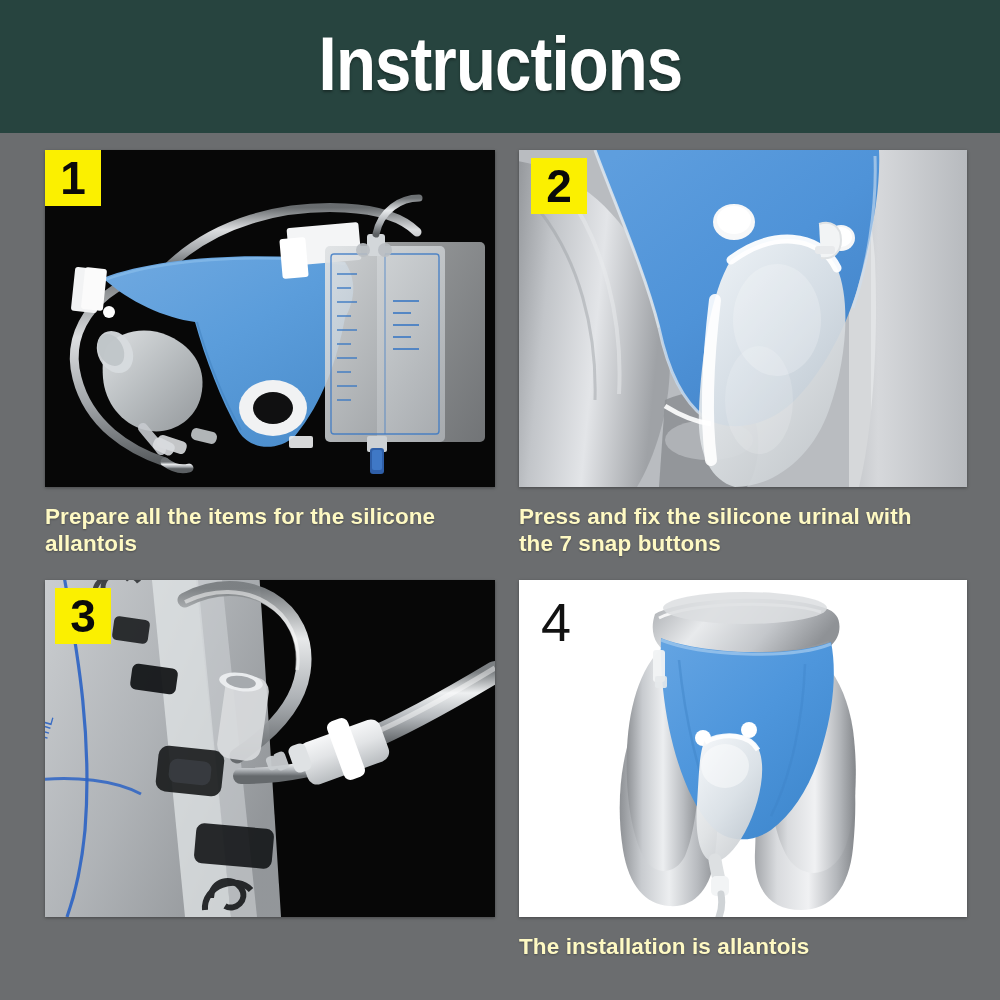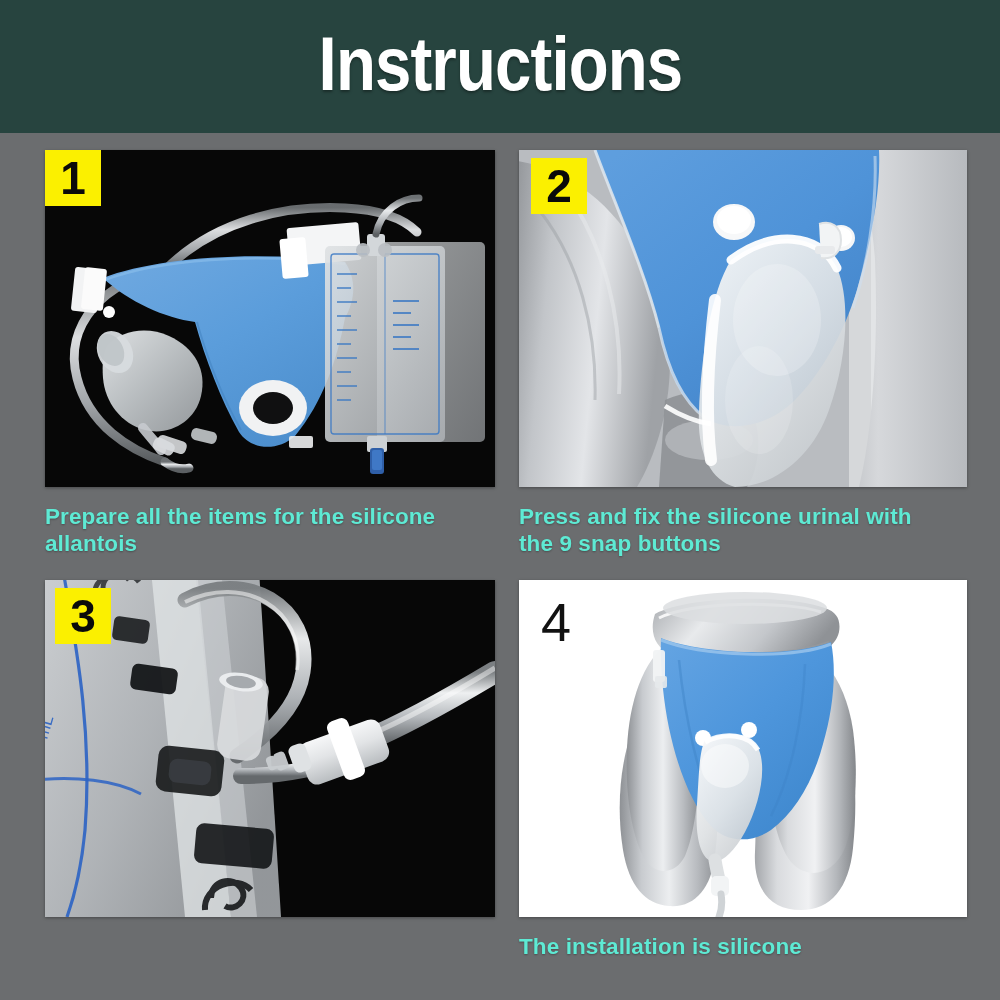--- a/index.html
+++ b/index.html
@@ -58,21 +58,21 @@
   .badge.b2 { left: 12px; top: 8px; }
   .badge.b3 { left: 10px; top: 8px; }
   .badge.plain {
     background: transparent; color: #111; left: 22px; top: 12px;
     width: 56px; height: 60px; font-weight: normal; font-size: 54px;
     justify-content: flex-start;
   }
 
   .caption {
     margin-top: 16px;
-    color: #5eead4;
+    color: #fef9c3;
     font-size: 22.5px;
     font-weight: bold;
     line-height: 1.22;
     letter-spacing: 0.1px;
     text-shadow: 0 1px 2px rgba(0,0,0,0.3);
     max-width: 430px;
   }
 
   
   .scene { position: absolute; inset: 0; }
@@ -251,21 +251,21 @@
           <path d="M300,74 C312,70 322,76 322,90 C322,102 314,110 302,108" fill="#f2f4f5" stroke="#dfe2e4" stroke-width="2"></path>
           <rect x="296" y="96" width="20" height="8" rx="3" fill="#e8eaec"></rect>
 
           <ellipse cx="258" cy="170" rx="44" ry="56" fill="#ffffff" opacity="0.22"></ellipse>
           <ellipse cx="240" cy="250" rx="34" ry="54" fill="#ffffff" opacity="0.16"></ellipse>
 
           <path d="M146,256 C162,266 178,272 192,274" fill="none" stroke="#ffffff" stroke-width="5" opacity="0.9"></path>
         </svg>
         <div class="badge b2">2</div>
       </div>
-      <div class="caption">Press and fix the silicone urinal with the 9 snap buttons</div>
+      <div class="caption">Press and fix the silicone urinal with the 7 snap buttons</div>
     </div>
 
     <div class="step step-3">
       <div class="photo dark">
         <svg class="scene" viewBox="0 0 450 337" preserveAspectRatio="none">
           <defs>
             <linearGradient id="bagG3" x1="0" y1="0" x2="1" y2="0.6">
               <stop offset="0%" stop-color="#d7dadd" stop-opacity="0.95"></stop>
               <stop offset="55%" stop-color="#c2c6ca" stop-opacity="0.9"></stop>
               <stop offset="100%" stop-color="#a6aaae" stop-opacity="0.88"></stop>
@@ -409,17 +409,17 @@
           <ellipse cx="206" cy="186" rx="24" ry="22" fill="#ffffff" opacity="0.45"></ellipse>
           <path d="M186,162 C206,152 230,154 239,170" fill="none" stroke="#ffffff" stroke-width="5" opacity="0.9"></path>
 
           <path d="M196,280 C198,292 200,300 202,308" fill="none" stroke="#dde0e2" stroke-width="13" stroke-linecap="round"></path>
           <rect x="192" y="296" width="18" height="20" rx="5" fill="#f2f4f5"></rect>
 
           <path d="M202,314 C204,326 202,332 200,337" fill="none" stroke="#cfd3d6" stroke-width="7" stroke-linecap="round"></path>
         </svg>
         <div class="badge plain">4</div>
       </div>
-      <div class="caption">The installation is silicone</div>
+      <div class="caption">The installation is allantois</div>
     </div>
 
   </div>
 </div>
 
 </body></html>

